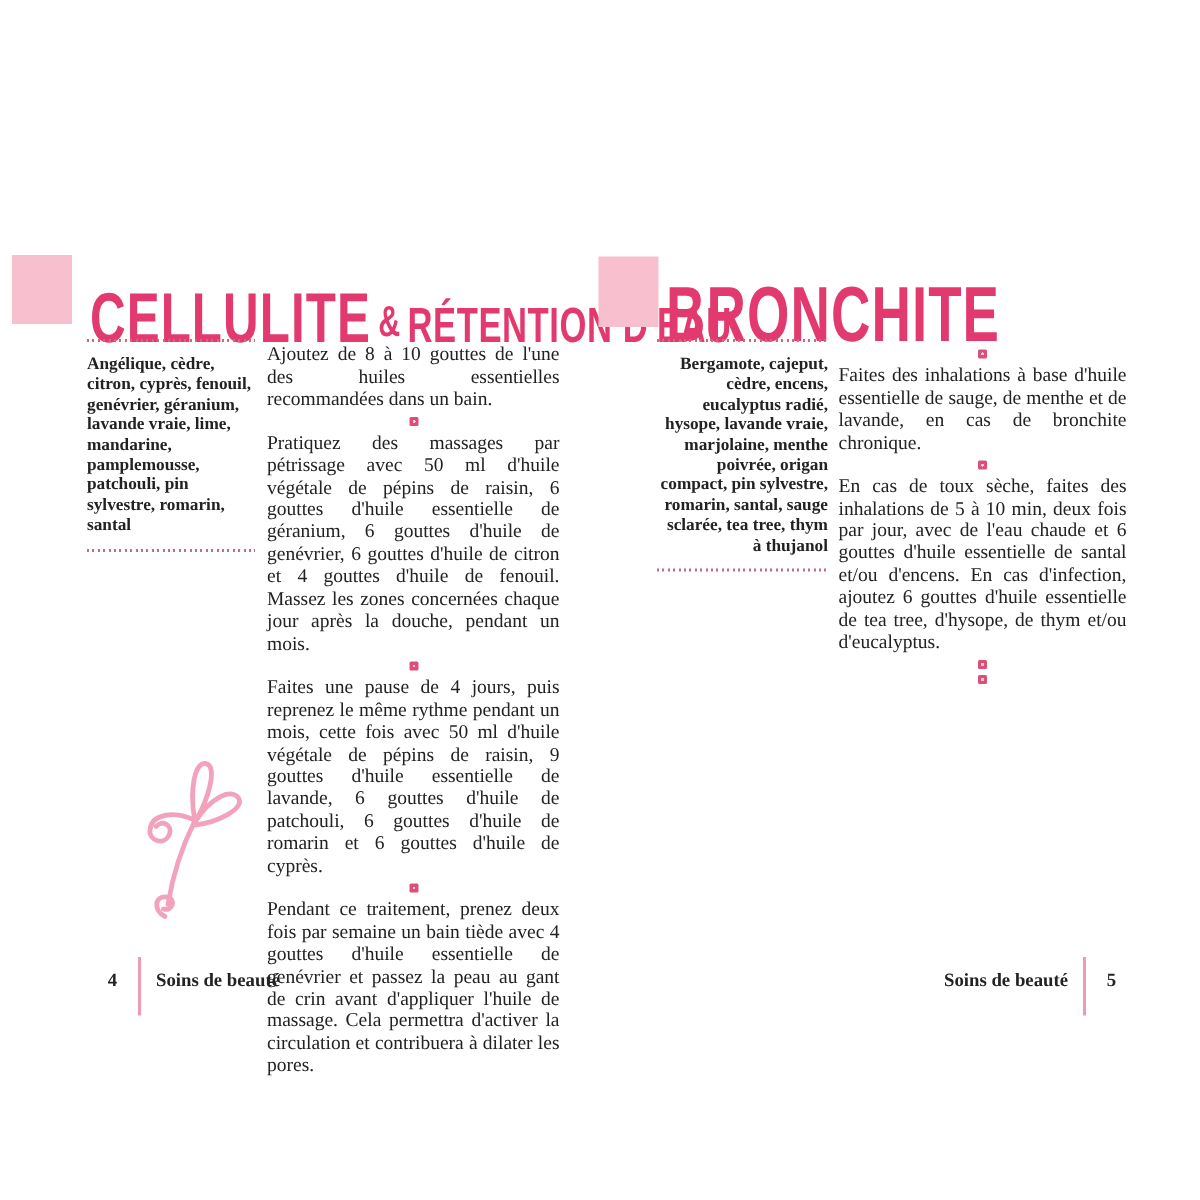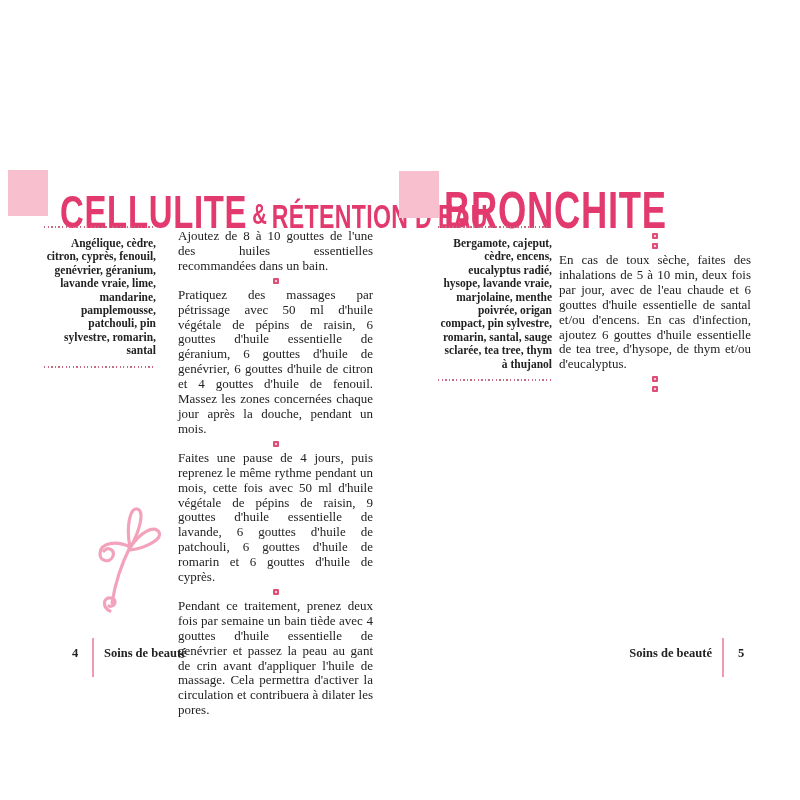--- a/index.html
+++ b/index.html
@@ -37,21 +37,21 @@
 <body>
 
 <div class="canvas" style="--accent: #e23a6e; --block: #f8c0ce; --dot: #c76b82; --sep: #de4f77; --footline: #f09ab2;">
 
   <section>
     <div class="accent-block" style="left:8px;top:170px;"></div>
     <h1 class="title" style="left:60px;top:167px;">
       <span class="t-main">CELLULITE</span><span class="t-amp">&amp;</span><span class="t-sub">RÉTENTION D'EAU</span>
     </h1>
 
-    <aside class="oils" style="left:44px;width:112px;text-align:right;">
+    <aside class="oils" style="left:58px;width:112px;">
       <div class="dotted"></div>
       <p>Angélique, cèdre, citron, cyprès, fenouil, genévrier, géranium, lavande vraie, lime, mandarine, pamplemousse, patchouli, pin sylvestre, romarin, santal</p>
       <div class="dotted"></div>
     </aside>
 
     <svg class="flourish" style="left:76px;top:498px;" width="92" height="120" viewBox="0 0 92 120">
       <g fill="none" stroke="#f2a3bb" stroke-width="3.2" stroke-linecap="round">
         <path d="M34,113 c-8,-4 -7,-14 1,-13 c7,1 4,10 -2,8"></path>
         <path d="M36,105 C39,86 45,67 54,49"></path>
         <path d="M54,49 C40,42 25,45 24,55 c-1,8 10,11 13,3 c2,-6 -5,-10 -9,-5"></path>
@@ -84,20 +84,21 @@
     </h1>
 
     <aside class="oils" style="left:438px;width:114px;text-align:right;">
       <div class="dotted"></div>
       <p>Bergamote, cajeput, cèdre, encens, eucalyptus radié, hysope, lavande vraie, marjolaine, menthe poivrée, origan compact, pin sylvestre, romarin, santal, sauge sclarée, tea tree, thym à thujanol</p>
       <div class="dotted"></div>
     </aside>
 
     <div class="main-col" style="left:559px;width:192px;">
       <div class="sep"></div>
+      <p>Faites des inhalations à base d'huile essentielle de sauge, de menthe et de lavande, en cas de bronchite chronique.</p>
       <div class="sep"></div>
       <p>En cas de toux sèche, faites des inhalations de 5 à 10 min, deux fois par jour, avec de l'eau chaude et 6 gouttes d'huile essentielle de santal et/ou d'encens. En cas d'infection, ajoutez 6 gouttes d'huile essentielle de tea tree, d'hysope, de thym et/ou d'eucalyptus.</p>
       <div class="sep"></div>
       <div class="sep"></div>
     </div>
 
     <footer class="footer" style="right:52px;">
       <span class="txt">Soins de beauté</span>
       <span class="vline"></span>
       <span class="txt num">5</span>

